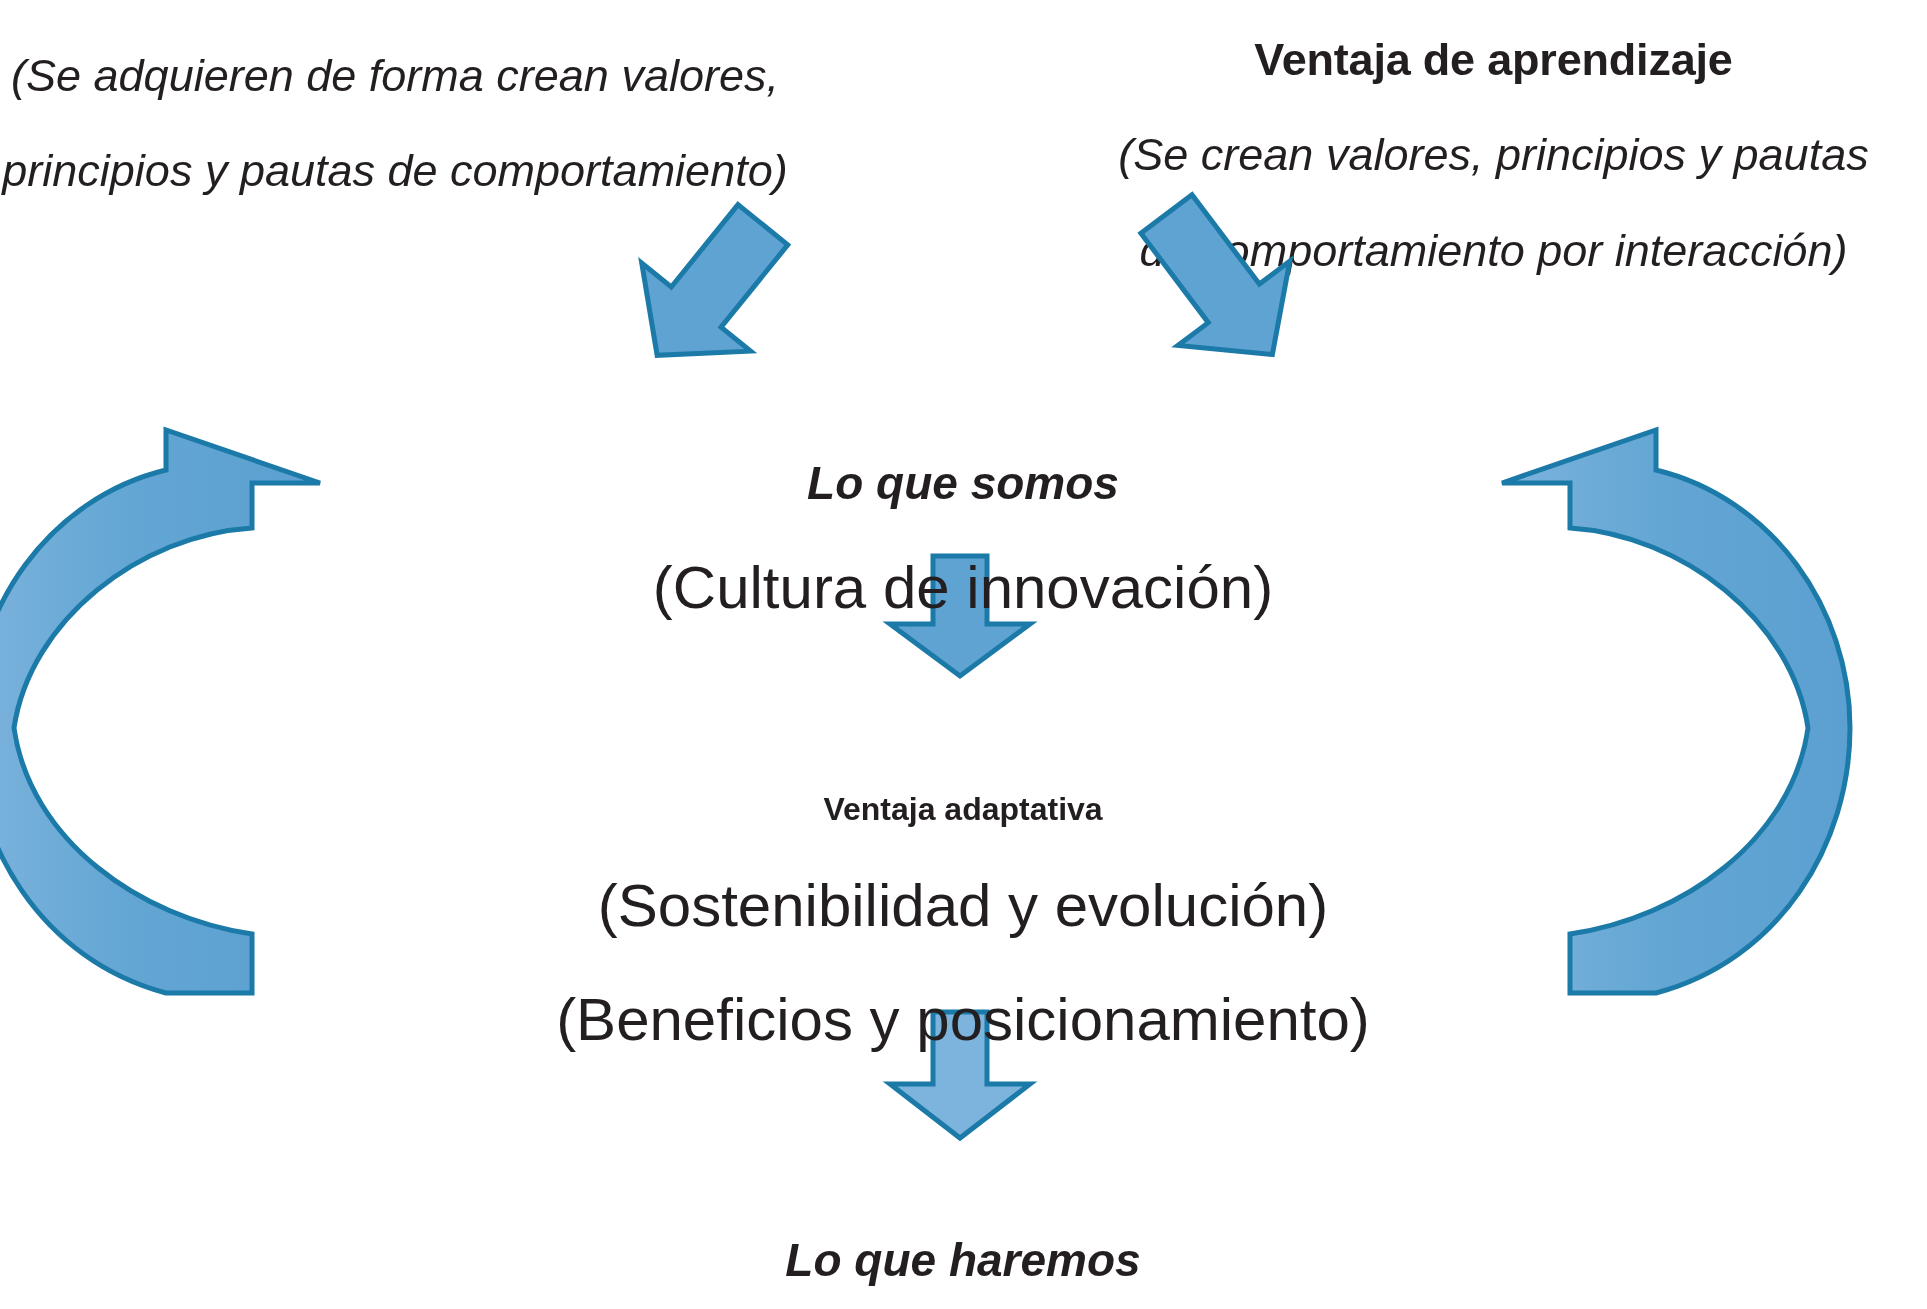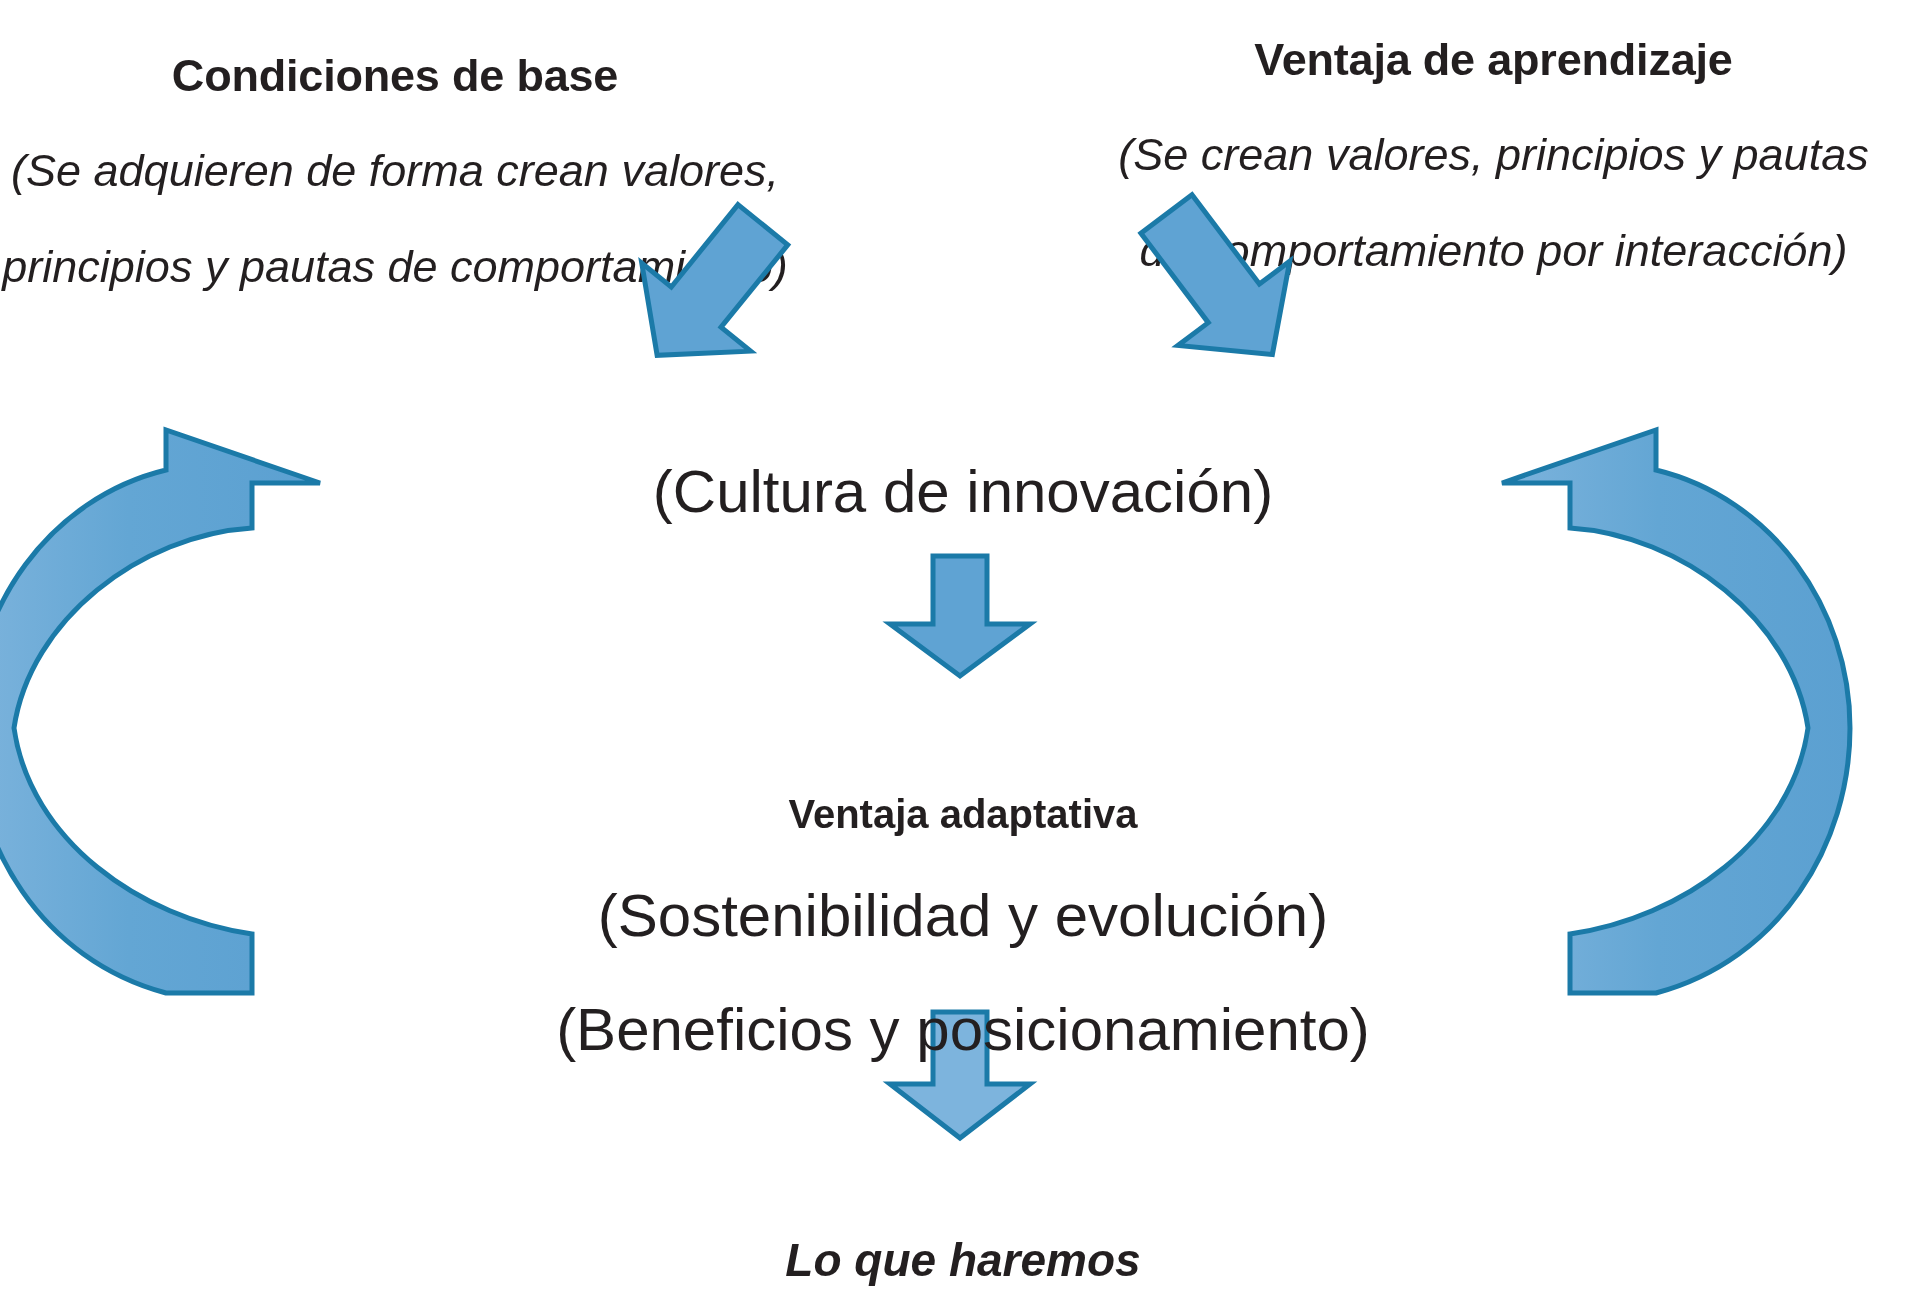--- a/index.html
+++ b/index.html
@@ -38,21 +38,21 @@
   #hdr-right { left: 1060px; top: -8px; width: 867px; }
 
   .node-bold-italic {
     font-weight: bold;
     font-style: italic;
     font-size: 46px;
   }
   .node-bold {
     font-weight: bold;
     font-style: normal;
-    font-size: 40px;
+    font-size: 32px;
   }
   .node-reg {
     font-weight: normal;
     font-style: normal;
     font-size: 60px;
   }
 
   #node-somos  { left: 463px; top: 415px;  width: 1000px; }
   #node-mid    { left: 363px; top: 750px;  width: 1200px; }
   #node-haremos{ left: 463px; top: 1192px; width: 1000px; }
@@ -64,21 +64,20 @@
   #arr-c2 { left: 880px;  top: 1008px; }
   #arr-left  { left: -10px;  top: 420px; }
   #arr-right { left: 1502px; top: 420px; }
 </style>
 </head>
 <body>
 
 <div id="canvas">
 
   <div class="txt" id="hdr-left">
-    <div class="hdr-title">Condiciones de base</div>
     <div class="hdr-sub"><span>(Se </span><b>adquieren</b><span> de forma crean valores,</span></div>
     <div class="hdr-sub">principios y pautas de comportamiento)</div>
   </div>
 
   <div class="txt" id="hdr-right">
     <div class="hdr-title">Ventaja de aprendizaje</div>
     <div class="hdr-sub"><span>(Se </span><b>crean</b><span> valores, principios y pautas</span></div>
     <div class="hdr-sub">de comportamiento por interacción)</div>
   </div>
 
@@ -142,20 +141,21 @@
           L 176,553
           C 52,520 -18,404 -18,288
           C -18,168 60,58 176,30
           L 176,-10
           L 330,43
           Z" transform="translate(0,20)" fill="url(#gradR)" stroke="#1b7aa8" stroke-width="5" stroke-linejoin="miter"></path>
     </g>
   </svg>
 
   <div class="txt" id="node-somos">
+    <div class="node-bold-italic">Lo que somos</div>
     <div class="node-reg">(Cultura de innovación)</div>
   </div>
 
   <div class="txt" id="node-mid">
     <div class="node-bold">Ventaja adaptativa</div>
     <div class="node-reg">(Sostenibilidad y evolución)</div>
     <div class="node-reg">(Beneficios y posicionamiento)</div>
   </div>
 
   <div class="txt" id="node-haremos">

